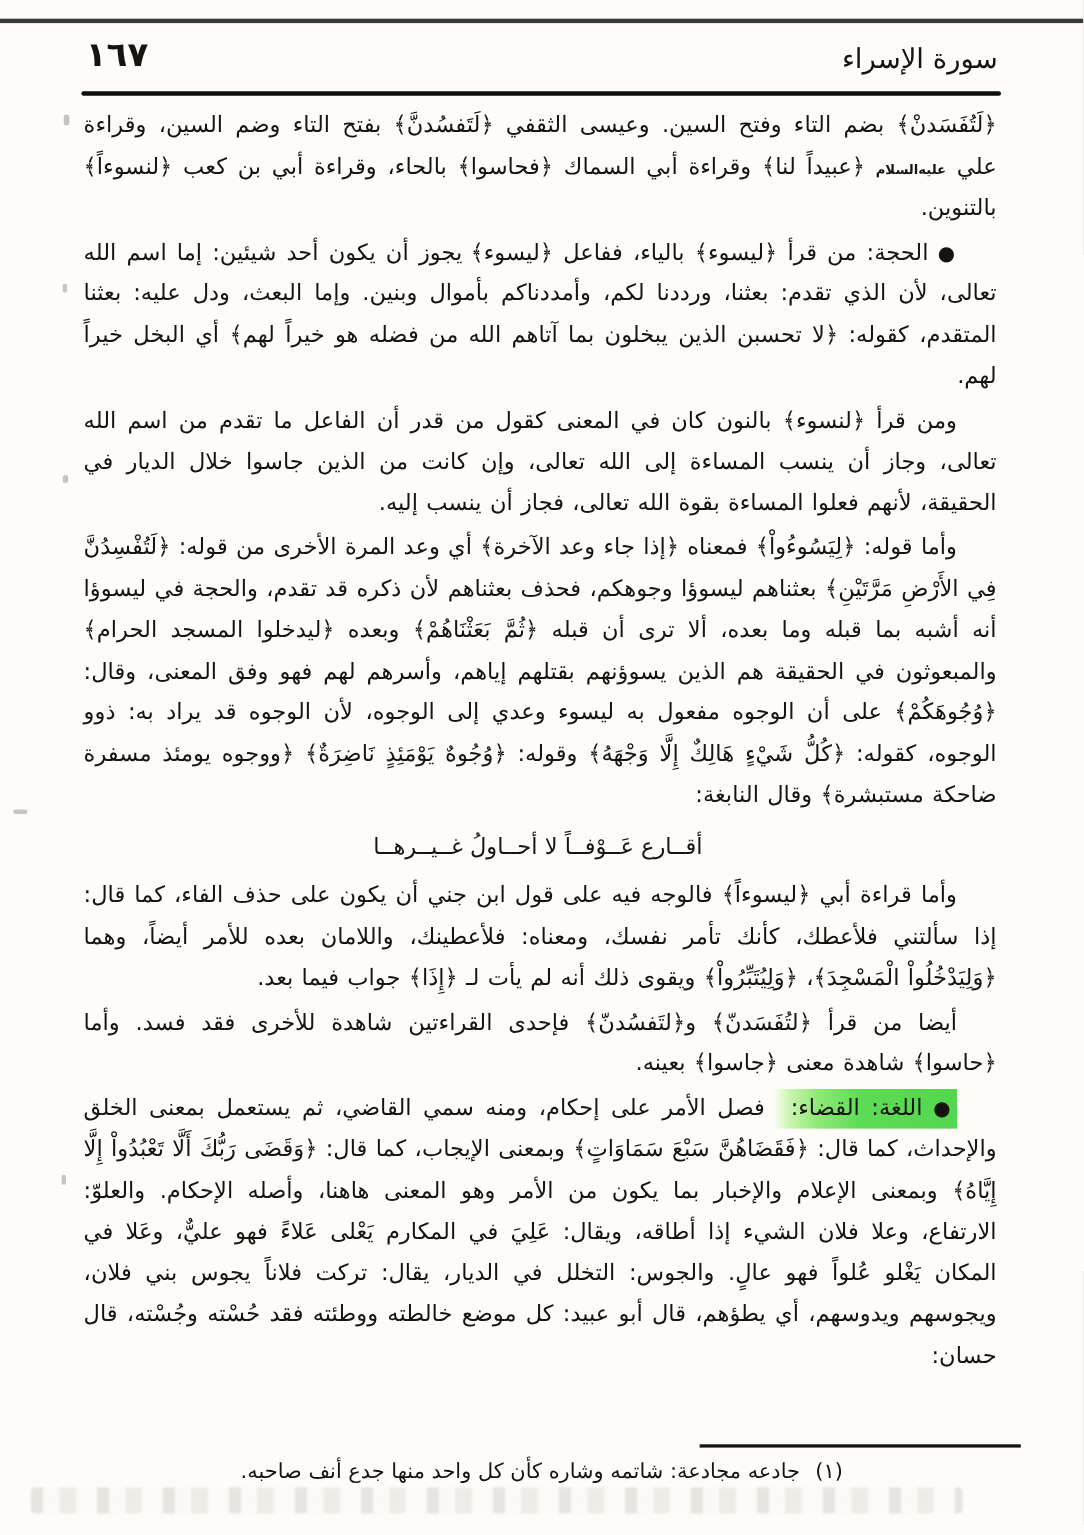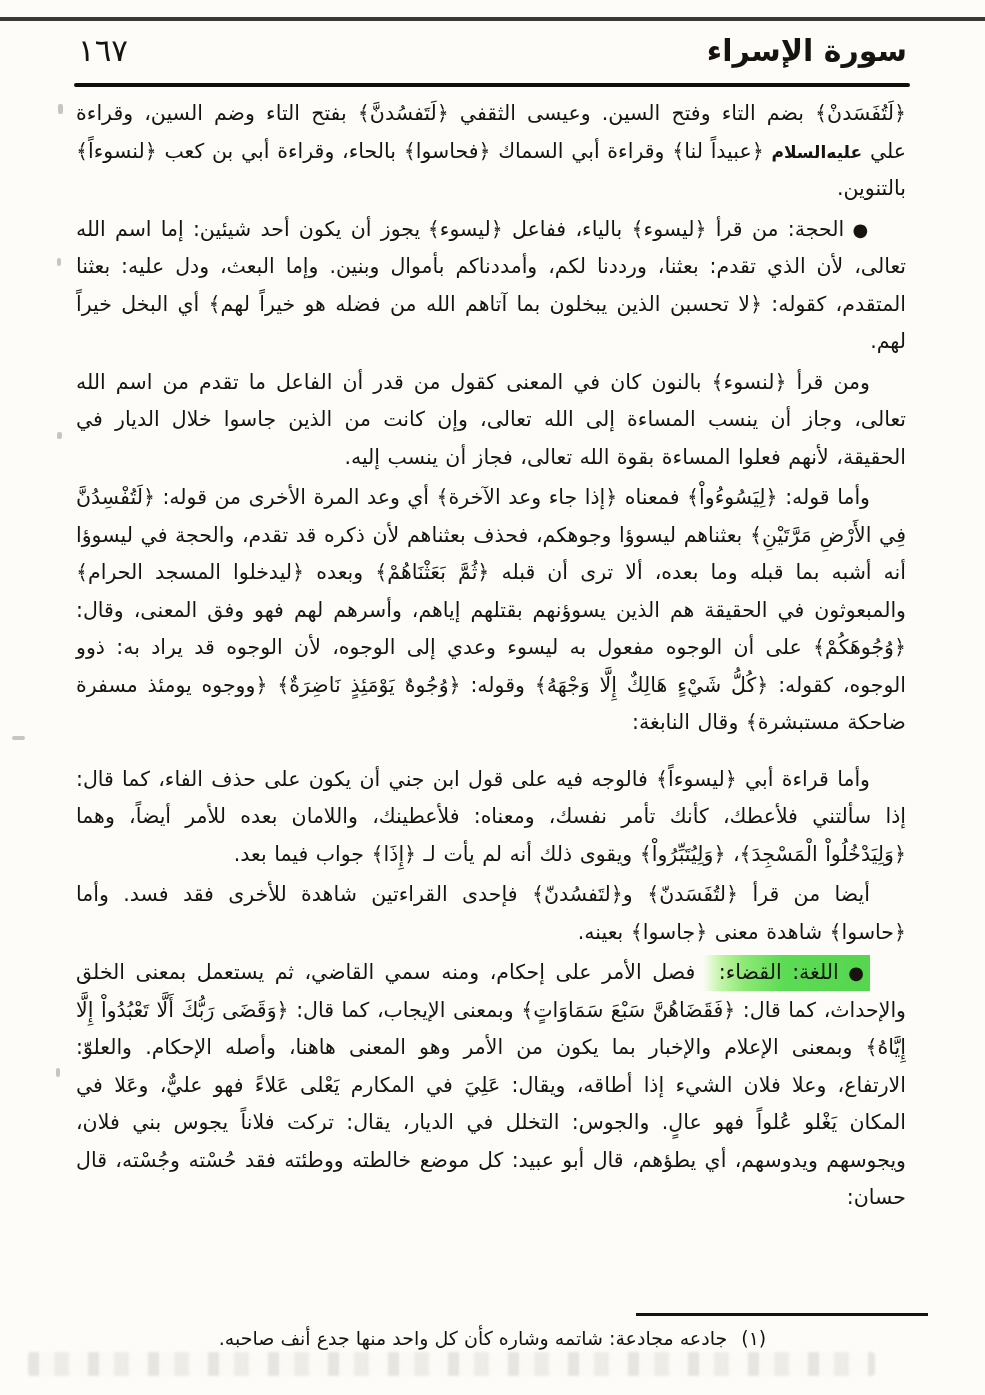--- a/index.html
+++ b/index.html
@@ -18,34 +18,34 @@
   .scan-mark{position:absolute;background:rgba(110,108,100,.38);border-radius:2px;}
   .smudge{
     position:absolute;left:28px;right:110px;top:1352px;height:24px;
     background:
       repeating-linear-gradient(90deg, rgba(115,112,104,.16) 0 11px, rgba(210,208,200,.05) 11px 26px, rgba(130,128,120,.12) 26px 41px, rgba(225,223,215,.04) 41px 60px);
     filter:blur(1.1px);
     border-radius:4px;
   }
   
   .header{position:absolute;top:32px;right:78px;left:78px;display:flex;justify-content:space-between;align-items:flex-end;}
-  .header-title{font-weight:bold;font-size:30px;margin-left:32px;}
-  .page-number{font-weight:normal;font-size:31px;letter-spacing:1px;}
+  .header-title{font-weight:normal;font-size:25px;margin-left:32px;}
+  .page-number{font-weight:bold;font-size:31px;letter-spacing:1px;}
   .header-rule{position:absolute;top:83px;right:75px;left:74px;height:4px;background:#0e0e0e;border-radius:2px;}
   
   .body-text{position:absolute;top:95px;right:79px;left:76px;text-align:justify;}
   p.para{margin:0 0 3px 0;font-size:20.5px;line-height:1.83;word-spacing:1px;}
   p.indent{text-indent:36px;}
   .bold{font-weight:normal;}
   .bullet{font-size:18px;}
   .hl{
     background:linear-gradient(to left,#54d64e 0%,#5cdc54 52%,#8fe977 76%,#c4f5a9 90%,rgba(205,245,170,0) 100%);
     padding:5px 3px 7px 16px;
   }
-  .honorific{font-size:17px;font-weight:bold;letter-spacing:-.5px;}
+  .honorific{font-size:12px;font-weight:bold;letter-spacing:-.5px;}
   
   .verse-line{display:flex;justify-content:center;gap:46px;margin:10px 4px 9px 0;font-size:20.5px;line-height:1.7;}
   .verse-line .hemistich{white-space:nowrap;}
   .fn-ref{font-size:13px;vertical-align:super;line-height:0;}
   
   .footnote-rule{position:absolute;top:1313px;right:57px;width:292px;height:3px;background:#141414;}
   .footnote{position:absolute;top:1324px;right:80px;left:80px;font-size:19px;line-height:1.5;text-align:center;}
   .footnote .marker{margin-left:14px;}
 </style>
 </head>
@@ -60,20 +60,21 @@
     <span class="page-number">١٦٧</span>
   </div>
   <div class="header-rule"></div>
 
   <div class="body-text">
       <p class="para"><span class="bold">﴿لَتُفَسَدنْ﴾</span><span class=""> بضم التاء وفتح السين. وعيسى الثقفي </span><span class="bold">﴿لَتَفسُدنَّ﴾</span><span class=""> بفتح التاء وضم السين، وقراءة علي </span><span class="honorific">عليه‌السلام</span><span class=""> </span><span class="bold">﴿عبيداً لنا﴾</span><span class=""> وقراءة أبي السماك </span><span class="bold">﴿فحاسوا﴾</span><span class=""> بالحاء، وقراءة أبي بن كعب </span><span class="bold">﴿لنسوءاً﴾</span><span class=""> بالتنوين.</span></p>
       <p class="para indent"><span class="bullet">● </span><span class="bold">الحجة:</span><span class=""> من قرأ </span><span class="bold">﴿ليسوء﴾</span><span class=""> بالياء، ففاعل </span><span class="bold">﴿ليسوء﴾</span><span class=""> يجوز أن يكون أحد شيئين: إما اسم الله تعالى، لأن الذي تقدم: بعثنا، ورددنا لكم، وأمددناكم بأموال وبنين. وإما البعث، ودل عليه: بعثنا المتقدم، كقوله: </span><span class="bold">﴿لا تحسبن الذين يبخلون بما آتاهم الله من فضله هو خيراً لهم﴾</span><span class=""> أي البخل خيراً لهم.</span></p>
       <p class="para indent"><span class="">ومن قرأ </span><span class="bold">﴿لنسوء﴾</span><span class=""> بالنون كان في المعنى كقول من قدر أن الفاعل ما تقدم من اسم الله تعالى، وجاز أن ينسب المساءة إلى الله تعالى، وإن كانت من الذين جاسوا خلال الديار في الحقيقة، لأنهم فعلوا المساءة بقوة الله تعالى، فجاز أن ينسب إليه.</span></p>
       <p class="para indent"><span class="">وأما قوله: </span><span class="bold">﴿لِيَسُوءُواْ﴾</span><span class=""> فمعناه </span><span class="bold">﴿إذا جاء وعد الآخرة﴾</span><span class=""> أي وعد المرة الأخرى من قوله: </span><span class="bold">﴿لَتُفْسِدُنَّ فِي الأَرْضِ مَرَّتَيْنِ﴾</span><span class=""> بعثناهم ليسوؤا وجوهكم، فحذف بعثناهم لأن ذكره قد تقدم، والحجة في ليسوؤا أنه أشبه بما قبله وما بعده، ألا ترى أن قبله </span><span class="bold">﴿ثُمَّ بَعَثْنَاهُمْ﴾</span><span class=""> وبعده </span><span class="bold">﴿ليدخلوا المسجد الحرام﴾</span><span class=""> والمبعوثون في الحقيقة هم الذين يسوؤنهم بقتلهم إياهم، وأسرهم لهم فهو وفق المعنى، وقال: </span><span class="bold">﴿وُجُوهَكُمْ﴾</span><span class=""> على أن الوجوه مفعول به ليسوء وعدي إلى الوجوه، لأن الوجوه قد يراد به: ذوو الوجوه، كقوله: </span><span class="bold">﴿كُلُّ شَيْءٍ هَالِكٌ إِلَّا وَجْهَهُ﴾</span><span class=""> وقوله: </span><span class="bold">﴿وُجُوهٌ يَوْمَئِذٍ نَاضِرَةٌ﴾</span><span class=""> </span><span class="bold">﴿ووجوه يومئذ مسفرة ضاحكة مستبشرة﴾</span><span class=""> وقال النابغة:</span></p>
       <div class="verse-line">
+        <span class="hemistich">أقــارع عَــوْفــاً لا أحــاولُ غــيــرهــا</span>
       </div>
       <p class="para indent"><span class="">وأما قراءة أبي </span><span class="bold">﴿ليسوءاً﴾</span><span class=""> فالوجه فيه على قول ابن جني أن يكون على حذف الفاء، كما قال: إذا سألتني فلأعطك، كأنك تأمر نفسك، ومعناه: فلأعطينك، واللامان بعده للأمر أيضاً، وهما </span><span class="bold">﴿وَلِيَدْخُلُواْ الْمَسْجِدَ﴾</span><span class="">، </span><span class="bold">﴿وَلِيُتَبِّرُواْ﴾</span><span class=""> ويقوى ذلك أنه لم يأت لـ </span><span class="bold">﴿إِذَا﴾</span><span class=""> جواب فيما بعد.</span></p>
       <p class="para indent"><span class="">أيضا من قرأ </span><span class="bold">﴿لتُفَسَدنّ﴾</span><span class=""> و</span><span class="bold">﴿لتَفسُدنّ﴾</span><span class=""> فإحدى القراءتين شاهدة للأخرى فقد فسد. وأما </span><span class="bold">﴿حاسوا﴾</span><span class=""> شاهدة معنى </span><span class="bold">﴿جاسوا﴾</span><span class=""> بعينه.</span></p>
       <p class="para indent"><span class="hl"><span class="bullet">● </span><span class="bold">اللغة:</span><span class=""> القضاء:</span></span><span class=""> فصل الأمر على إحكام، ومنه سمي القاضي، ثم يستعمل بمعنى الخلق والإحداث، كما قال: </span><span class="bold">﴿فَقَضَاهُنَّ سَبْعَ سَمَاوَاتٍ﴾</span><span class=""> وبمعنى الإيجاب، كما قال: </span><span class="bold">﴿وَقَضَى رَبُّكَ أَلَّا تَعْبُدُواْ إِلَّا إِيَّاهُ﴾</span><span class=""> وبمعنى الإعلام والإخبار بما يكون من الأمر وهو المعنى هاهنا، وأصله الإحكام. والعلوّ: الارتفاع، وعلا فلان الشيء إذا أطاقه، ويقال: عَلِيَ في المكارم يَعْلى عَلاءً فهو عليٌّ، وعَلا في المكان يَغْلو عُلواً فهو عالٍ. والجوس: التخلل في الديار، يقال: تركت فلاناً يجوس بني فلان، ويجوسهم ويدوسهم، أي يطؤهم، قال أبو عبيد: كل موضع خالطته ووطئته فقد حُسْته وجُسْته، قال حسان:</span></p>
     </div>
 
   <div class="footnote-rule"></div>
   <div class="footnote">
     <span class="marker">(١)</span><span class="bold">جادعه مجادعة:</span><span> شاتمه وشاره كأن كل واحد منها جدع أنف صاحبه.</span>
   </div>

